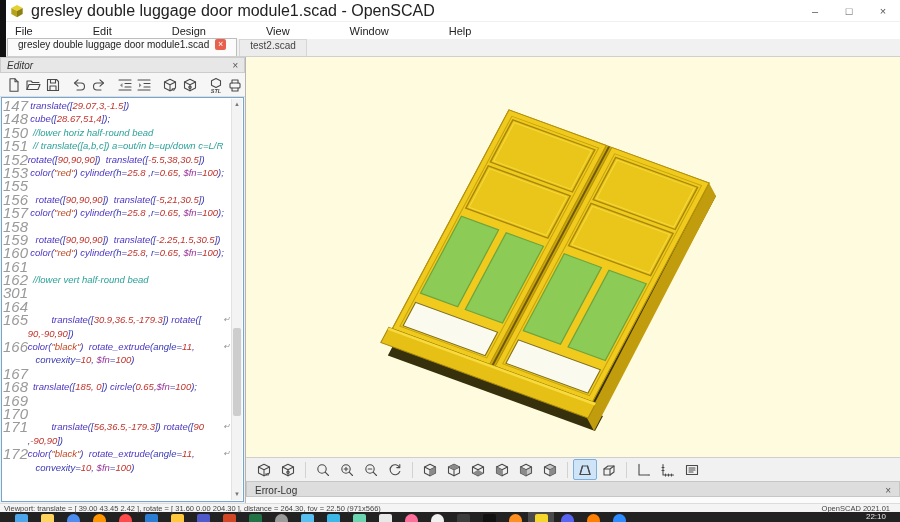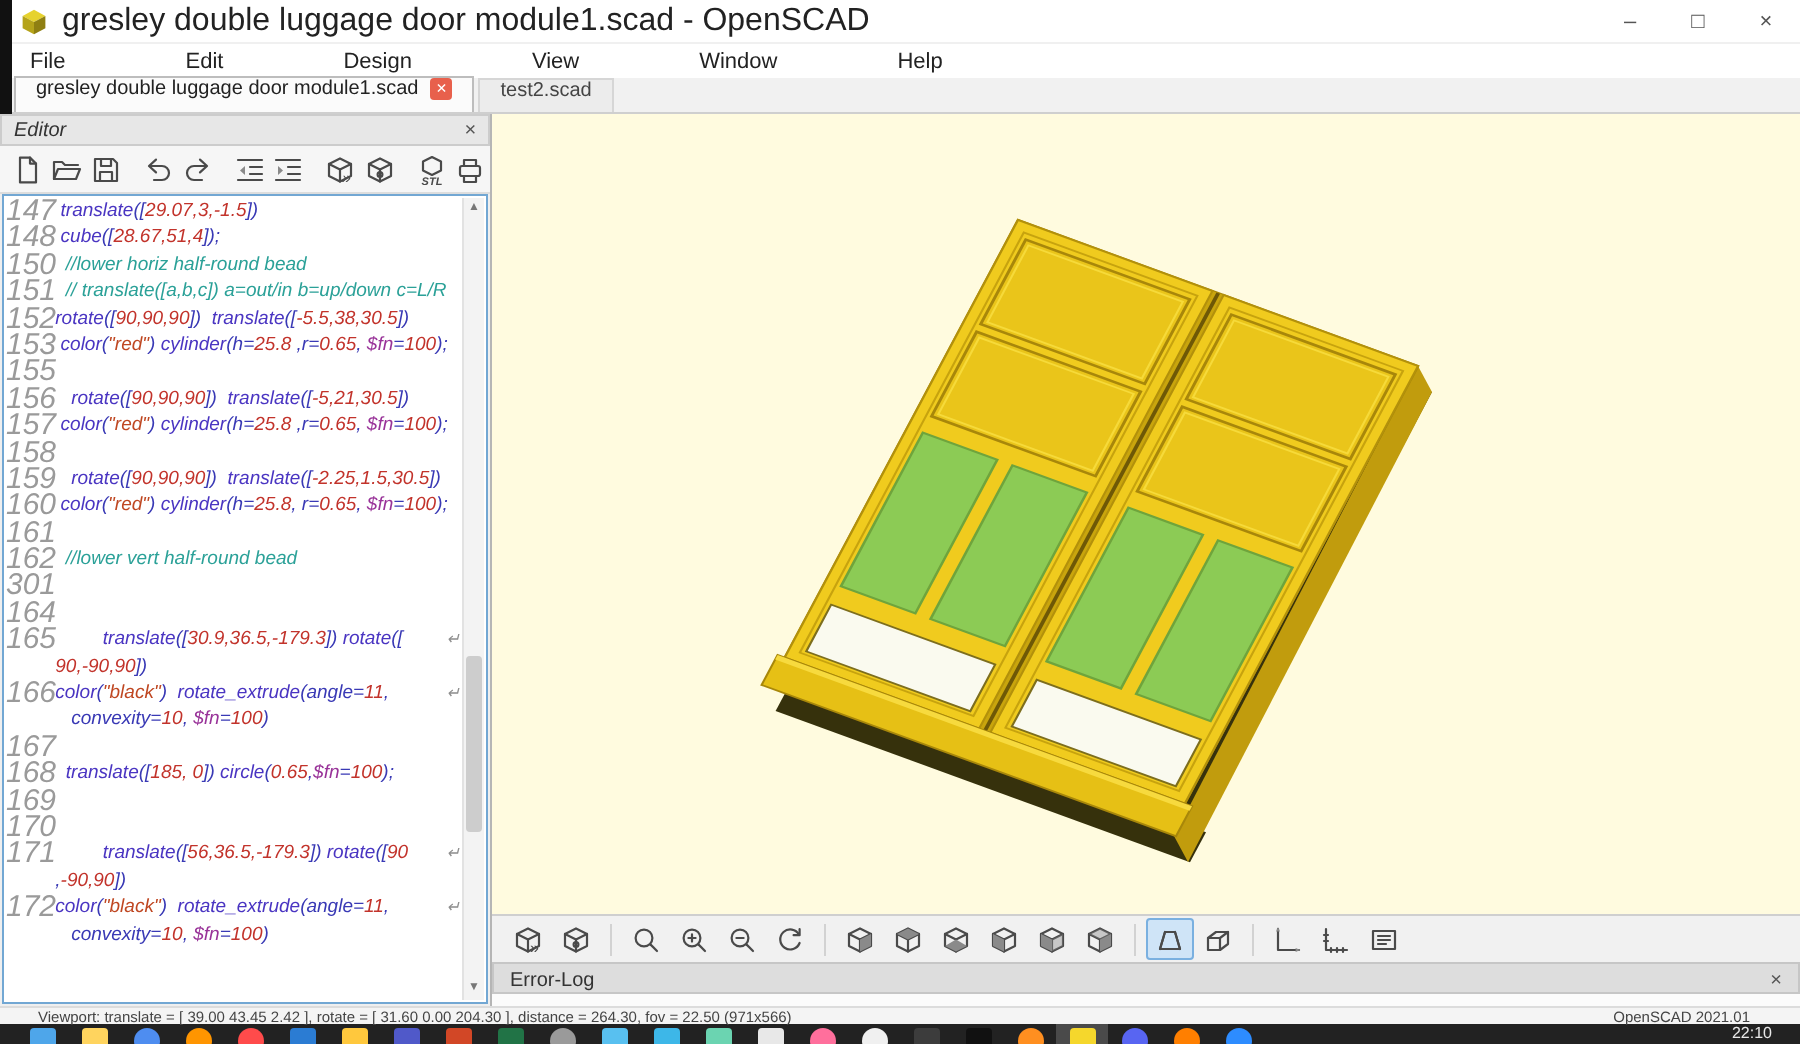--- a/index.html
+++ b/index.html
@@ -65,21 +65,21 @@
   .view-toolbar { height:24px; background:#f1f1f1; border-top:1px solid #cfcfcf; display:flex; align-items:center; padding-left:6px; }
   .vt-btn { width:24px; height:21px; display:flex; align-items:center; justify-content:center; border-radius:2px; border:1px solid transparent; }
   .vt-btn.active { background:var(--active-tool-bg); border-color:#7ab0e0; }
   .vt-sep { width:1px; height:16px; background:#d2d2d2; margin:0 5px; }
   .errorlog-header { height:16px; background:#dddddd; border:1px solid #c6c6c6; display:flex; align-items:flex-end;
     font-size:10px; color:#333; padding:0 8px; }
   .errorlog-body { height:6px; background:#fbfbfb; }
 
   
   .statusbar { height:9px; background:#f4f4f4; border-top:1px solid #dcdcdc; display:flex; align-items:center;
-    font-size:7.5px; color:#444; padding:0 19px;gap:13px; }
+    font-size:7.5px; color:#444; padding:0 4px;gap:13px; }
   .statusbar .version { margin-left:auto; margin-right:6px; }
 
   
   .taskbar { height:10px; background:#222222; display:flex; align-items:flex-start; overflow:hidden; padding-left:8px; }
   .tb-cell { width:26px; height:10px; display:flex; justify-content:center; }
   .tb-cell.active { background:#4a4a4a; }
   .tb-ico { width:13px; height:13px; margin-top:2px; }
   .tb-ico.square { border-radius:2px; } .tb-ico.circle { border-radius:50%; }
   .tb-clock { margin-left:auto; margin-right:14px; color:#e8e8e8; font-size:8px; line-height:10px; }
 

